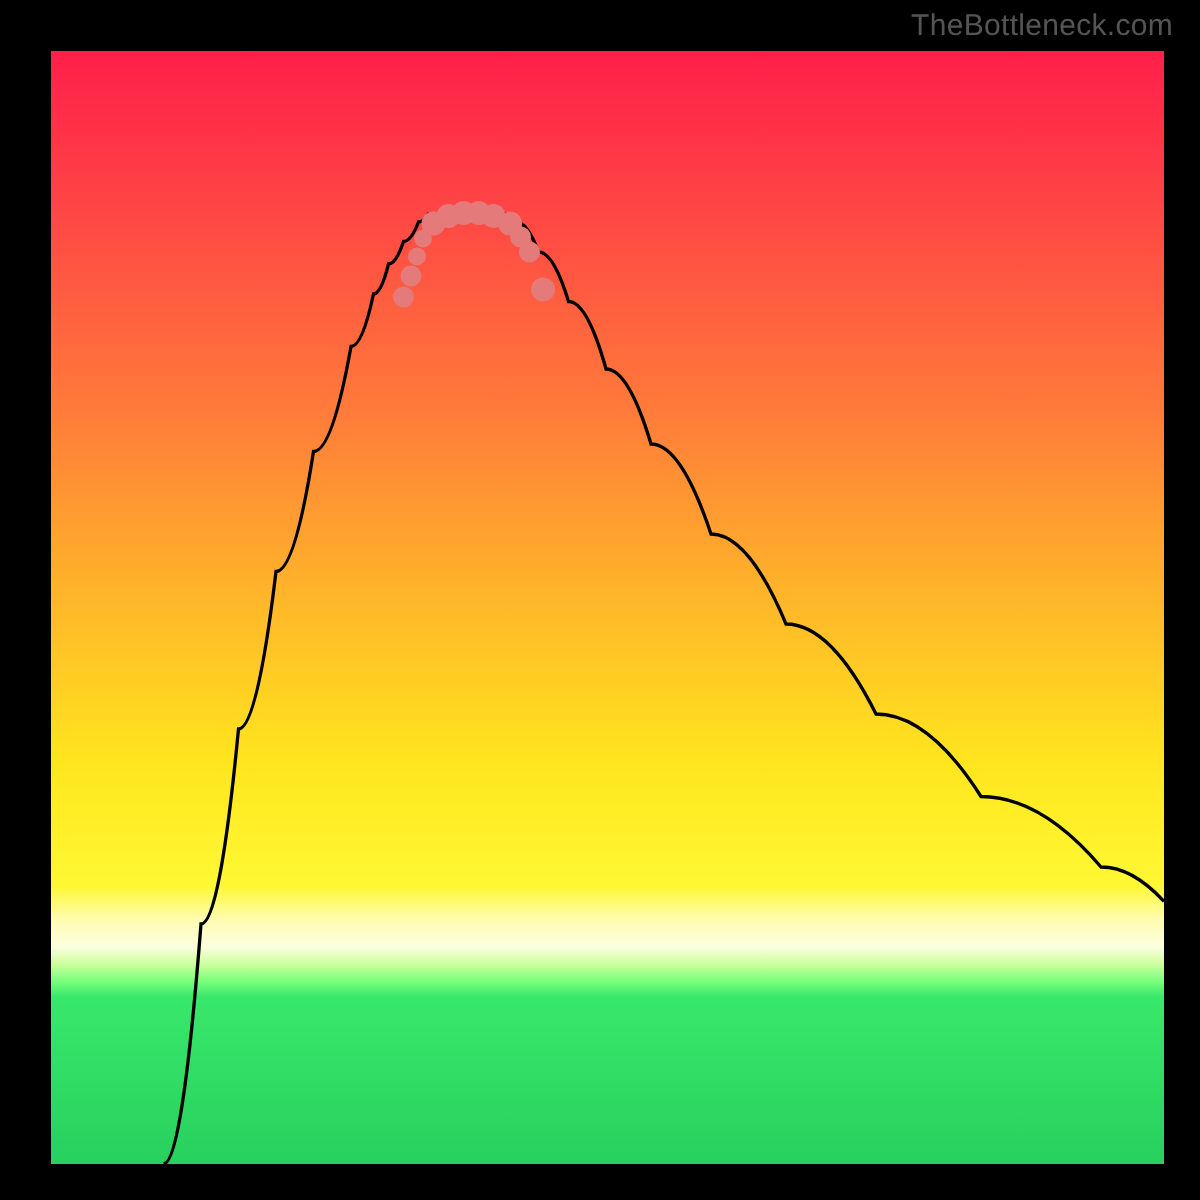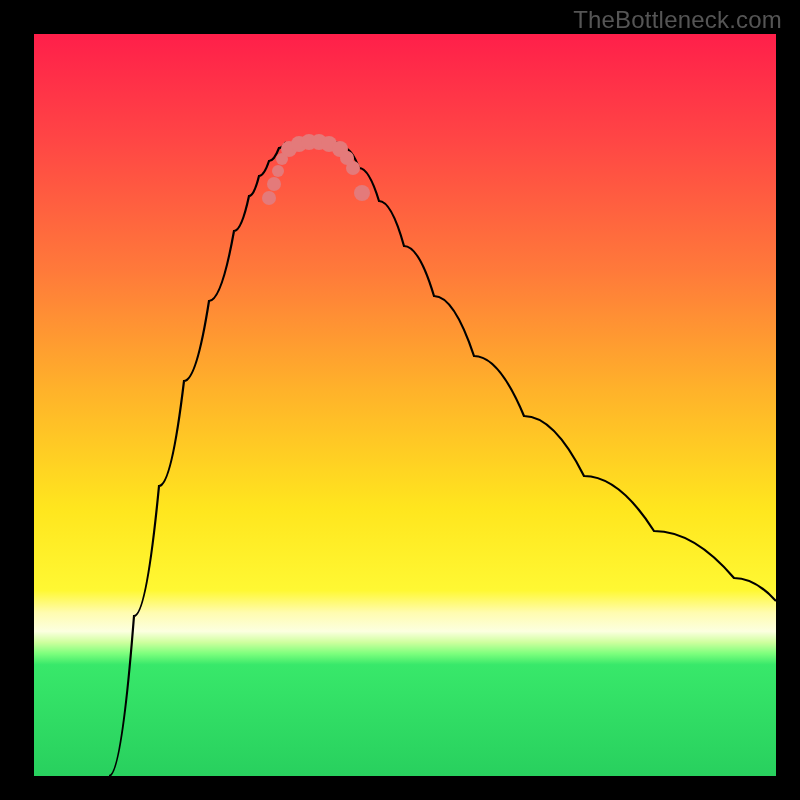--- a/index.html
+++ b/index.html
@@ -42,21 +42,21 @@
       #7dff7d 83.5%,
       #38e86a 85%,
       #28d05e 100%
     );
   }
   .watermark {
     position: absolute;
     top: 6px;
     right: 18px;
     color: #555;
-    font-size: 24px;
+    font-size: 20px;
     font-weight: 500;
     letter-spacing: 0.2px;
     pointer-events: none;
   }
   svg.overlay {
     position: absolute;
     inset: 0;
   }
   .curve {
     fill: none;

